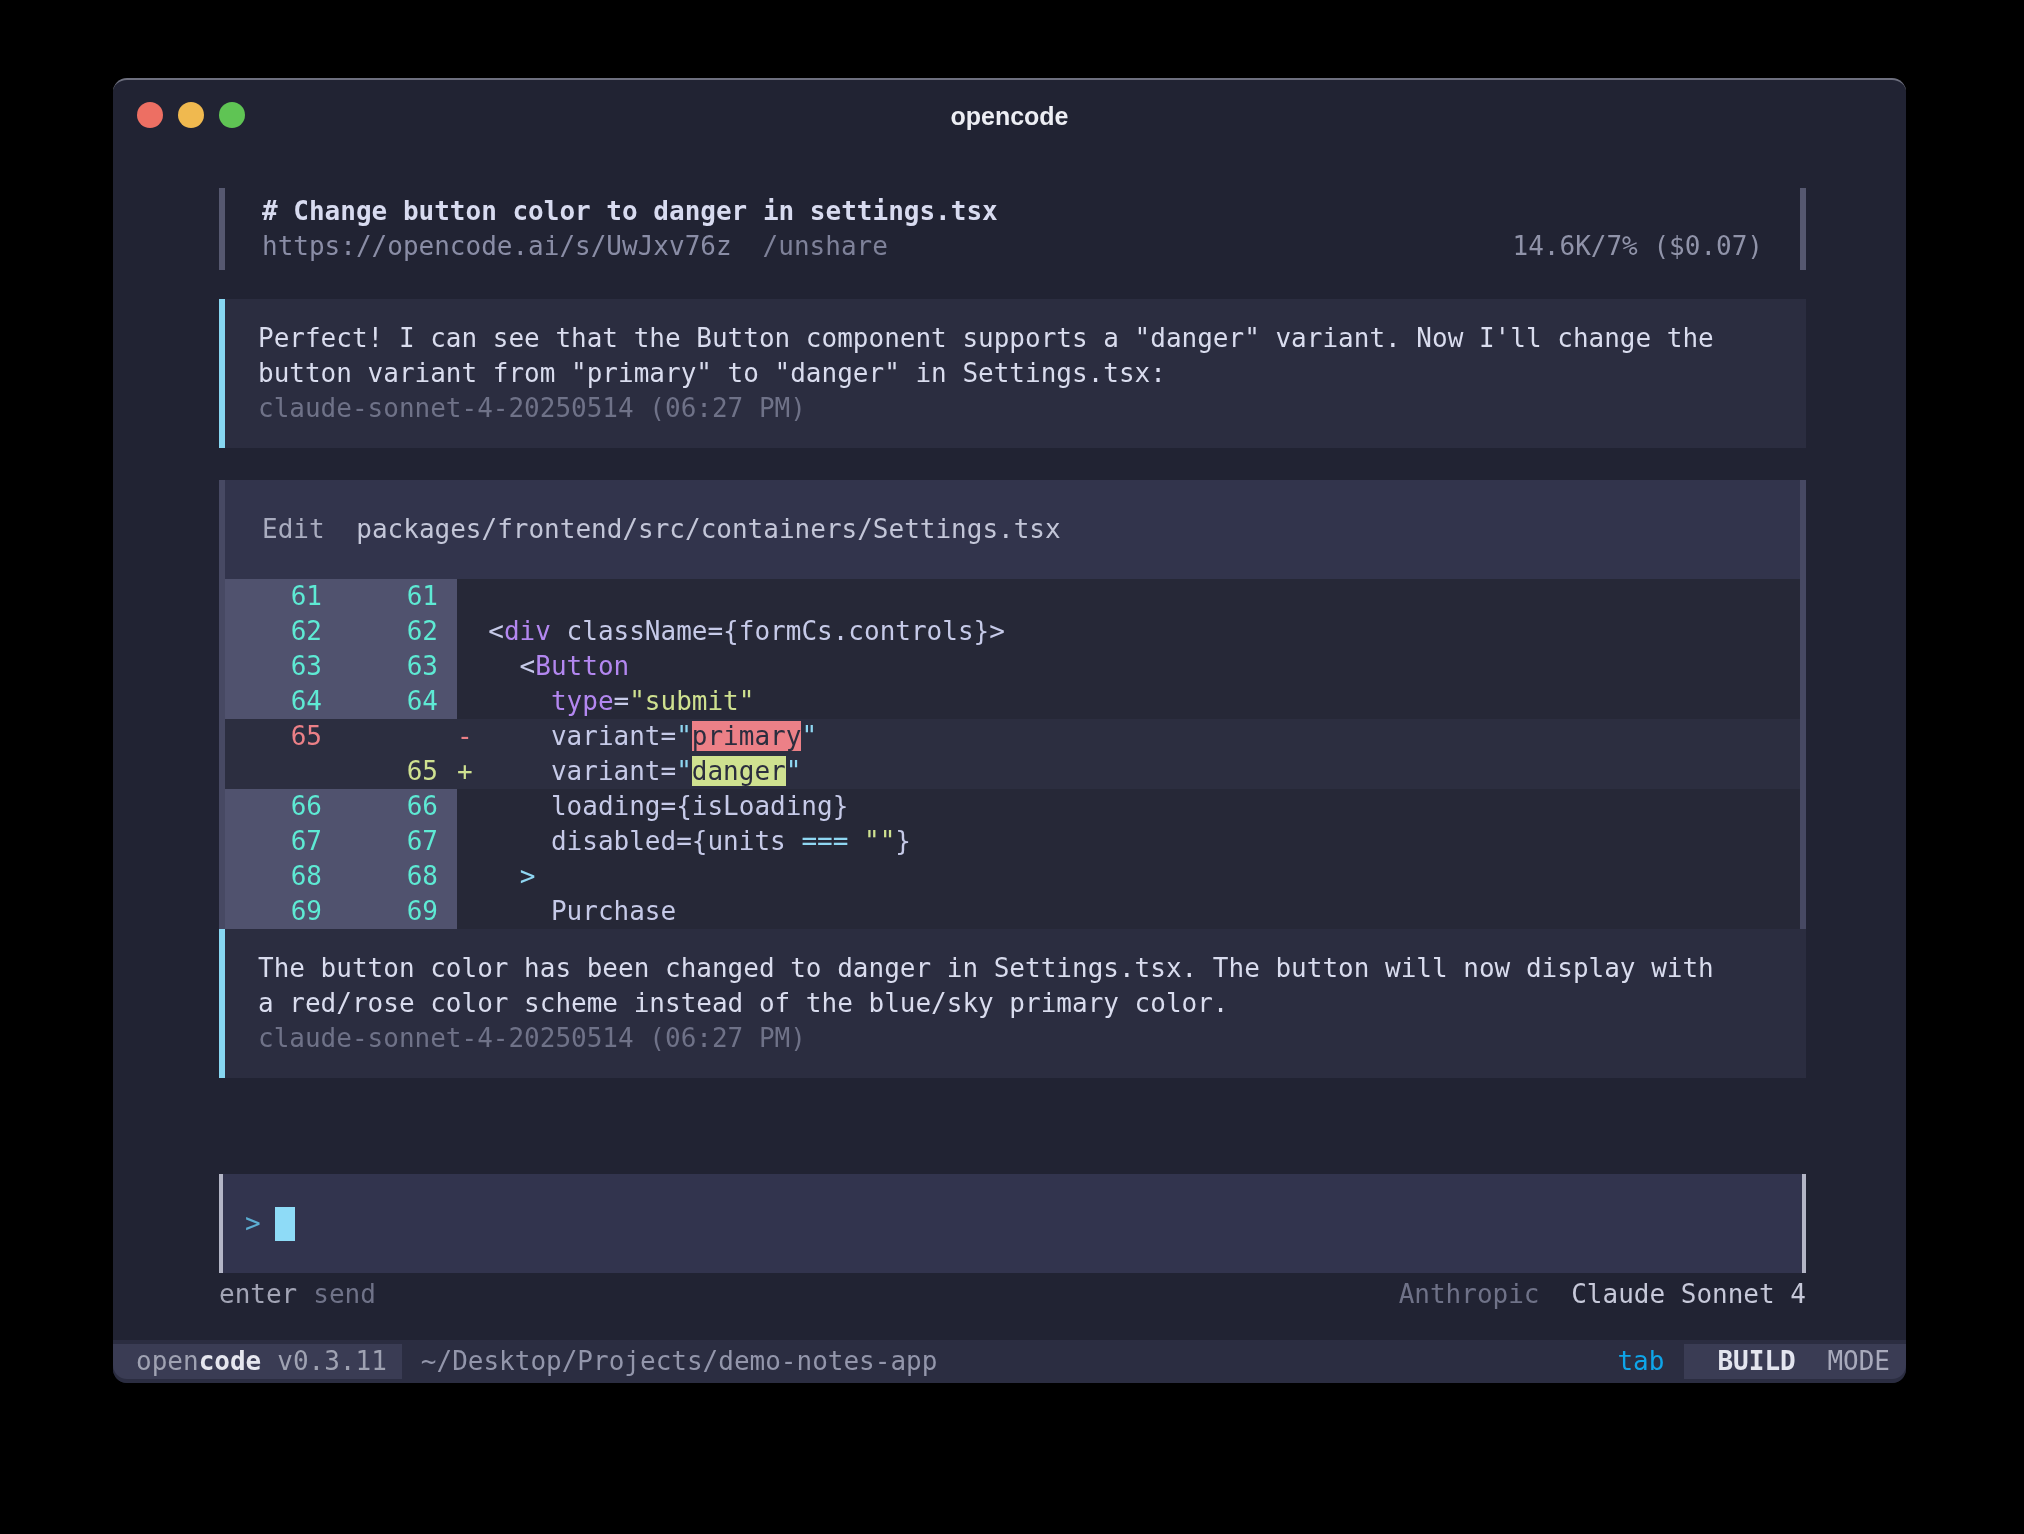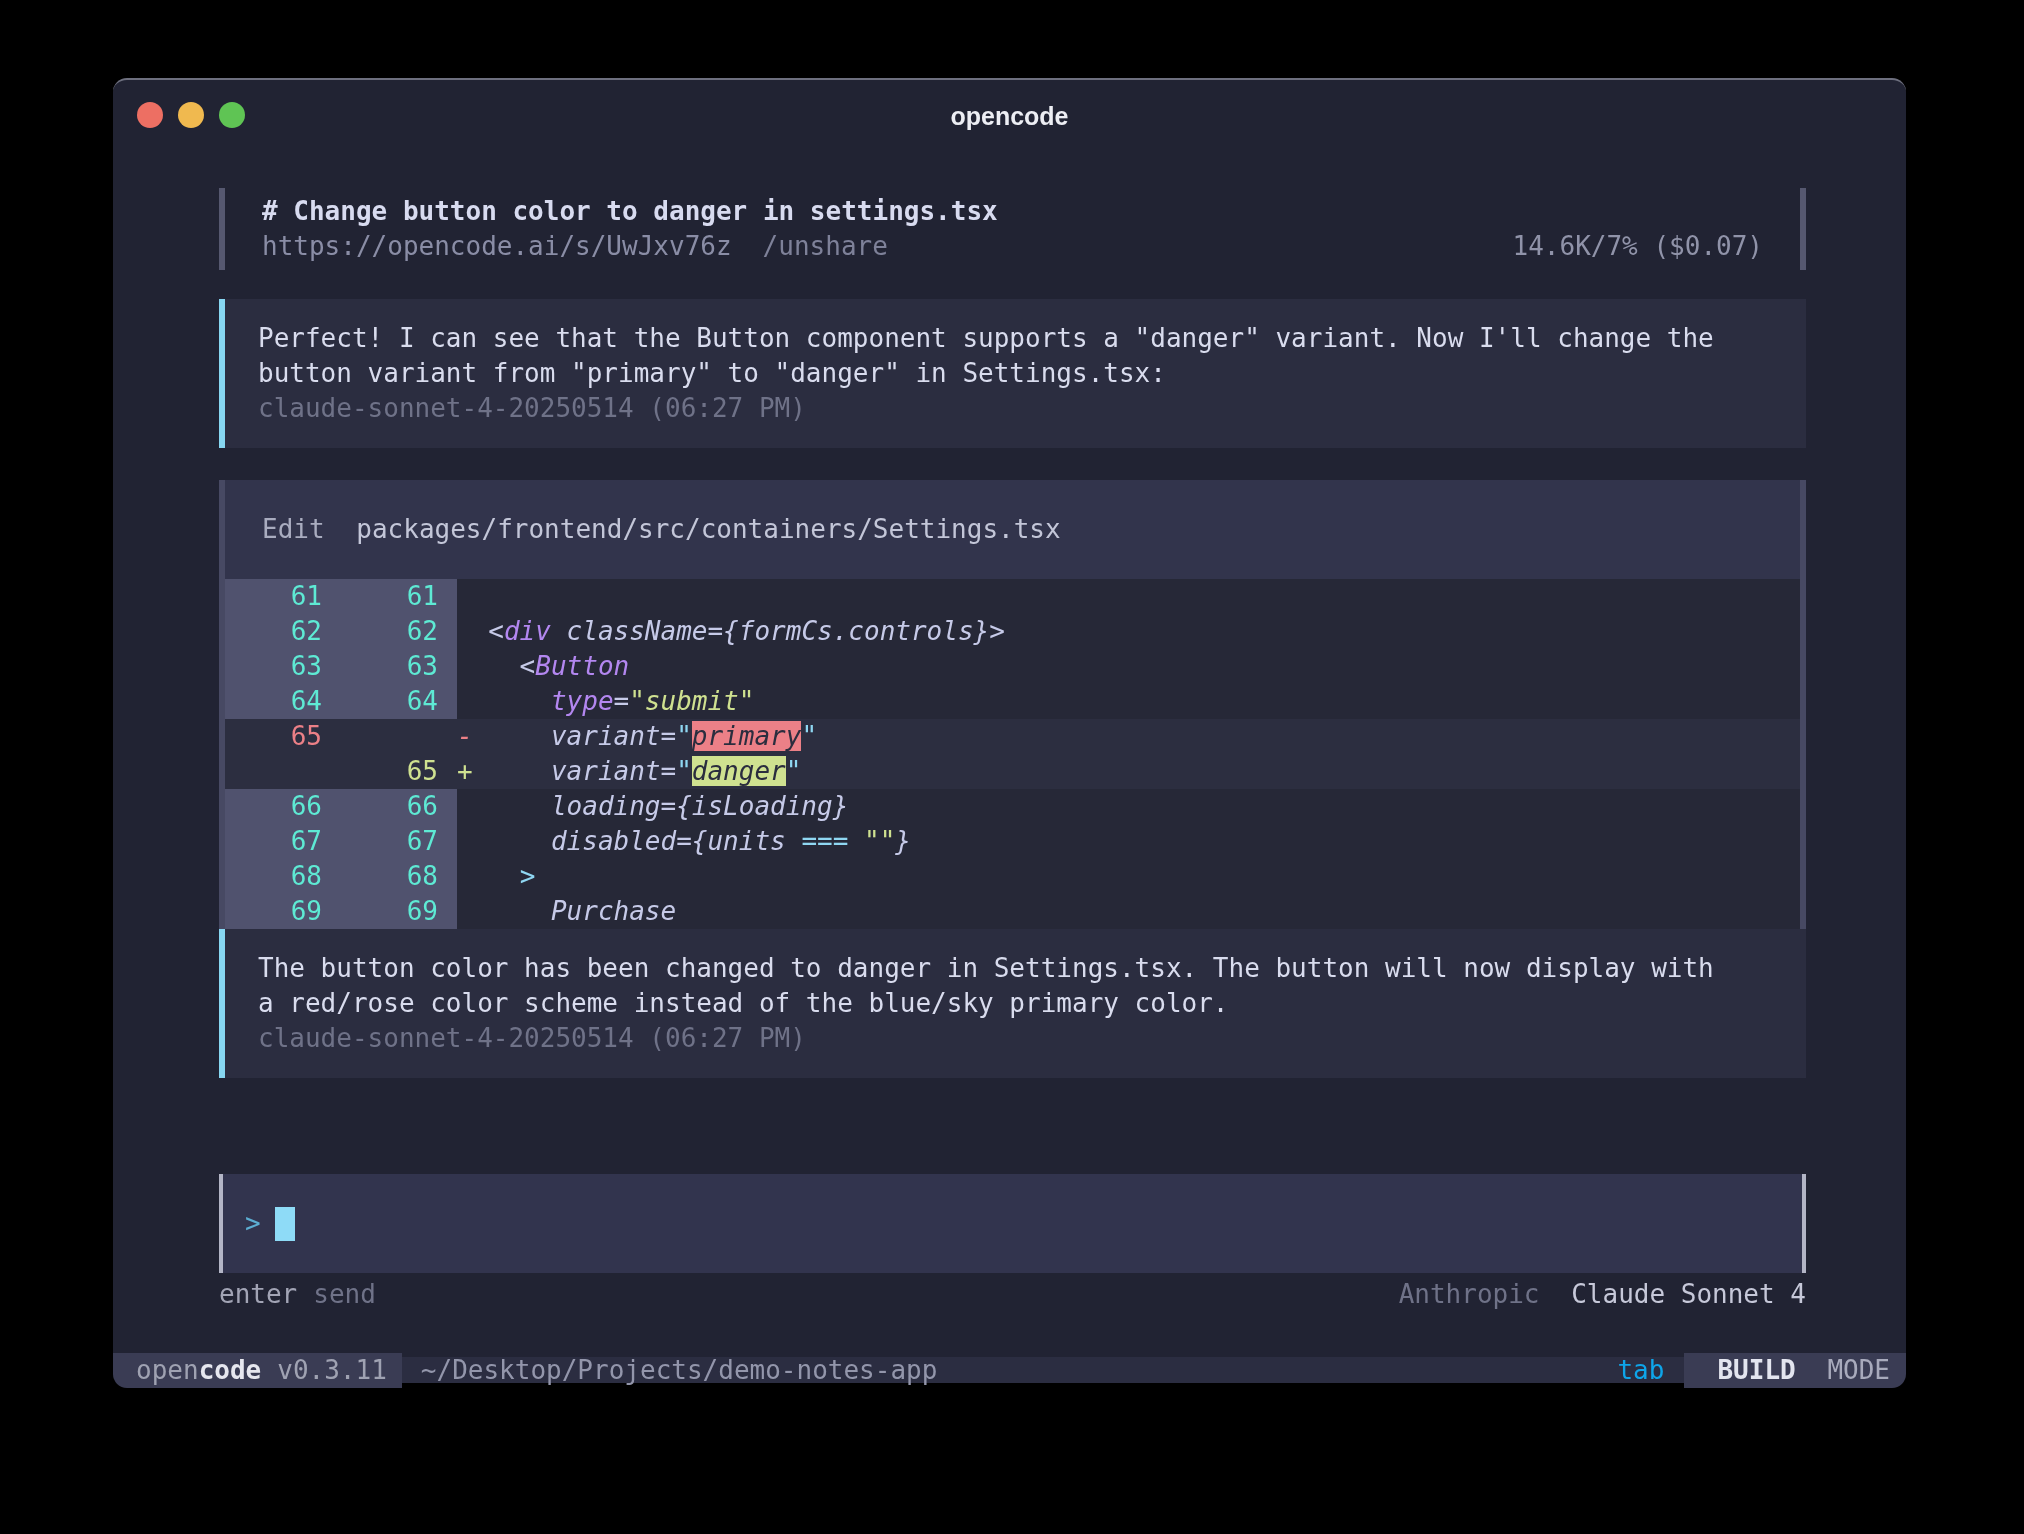--- a/index.html
+++ b/index.html
@@ -54,21 +54,21 @@
   .edit-header { background:#32344c; height:99px; padding:32px 0 0 37px; line-height:35px; }
   .edit-action { color:#a9acbf; }
   .edit-path { color:#c3c6d8; margin-left:16px; }
   .diff-row { display:flex; height:35px; line-height:35px; }
   .diff-row.del, .diff-row.add { background:#2c2e40; }
   .gutter { display:flex; width:232px; flex:0 0 232px; }
   .diff-row.ctx .gutter { background:#50526e; }
   .num { width:116px; text-align:right; padding-right:19px; color:#5eead4; }
   .diff-row.del .num.old { color:#ec8087; }
   .diff-row.add .num.new { color:#cfe190; }
-  pre.code { flex:1; white-space:pre; color:#c6cae8; font-family:inherit; font-size:26px; line-height:35px;font-style:italic; }
+  pre.code { flex:1; white-space:pre; color:#c6cae8; font-family:inherit; font-size:26px; line-height:35px; }
   .c-purple { color:#b387f0; }
   .c-green  { color:#cfe190; }
   .c-cyan   { color:#8fd7f2; }
   .c-red    { color:#ec8087; }
   .w-del { background:#ec8087; color:#2b2d3e; }
   .w-add { background:#cfe190; color:#2b2d3e; }
   
   .composer {
     top:1094px; height:99px; background:#32344e;
     border-left:4px solid #b3b5c6; border-right:4px solid #b3b5c6;
@@ -78,21 +78,21 @@
   .cursor { width:20px; height:34px; background:#8edbf7; margin-left:14px; }
   
   .hints { top:1197px; display:flex; line-height:35px; }
   .hint-key { color:#a2a4b5; }
   .hint-action { color:#6f7288; margin-left:16px; }
   .model-wrap { margin-left:auto; }
   .provider { color:#6f7288; }
   .model { color:#c6c8d9; margin-left:16px; }
   
   .statusbar {
-    position:absolute; left:0; bottom:0; width:100%; height:26px;
+    position:absolute; left:0; bottom:0; width:100%; height:43px;
     background:#2b2d41; border-radius:0 0 14px 14px;
     display:flex; align-items:center; line-height:35px;
   }
   .app-chip {
     background:#3a3c54; height:35px; padding:0 15px 0 23px;
     border-radius:0 0 0 14px; display:flex; line-height:35px;
   }
   .app-open { color:#9fa2b2; }
   .app-code { color:#e6e7ef; font-weight:bold; }
   .app-version { color:#9fa2b2; margin-left:16px; }

